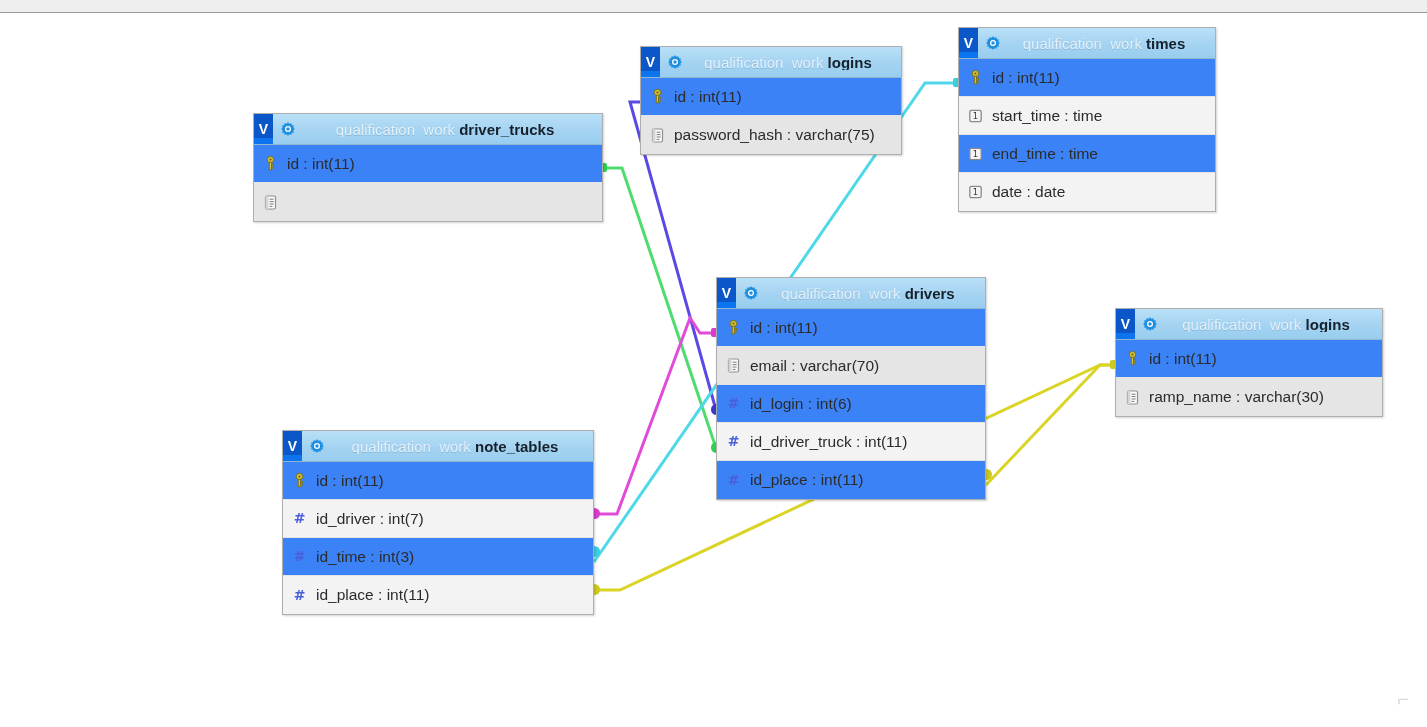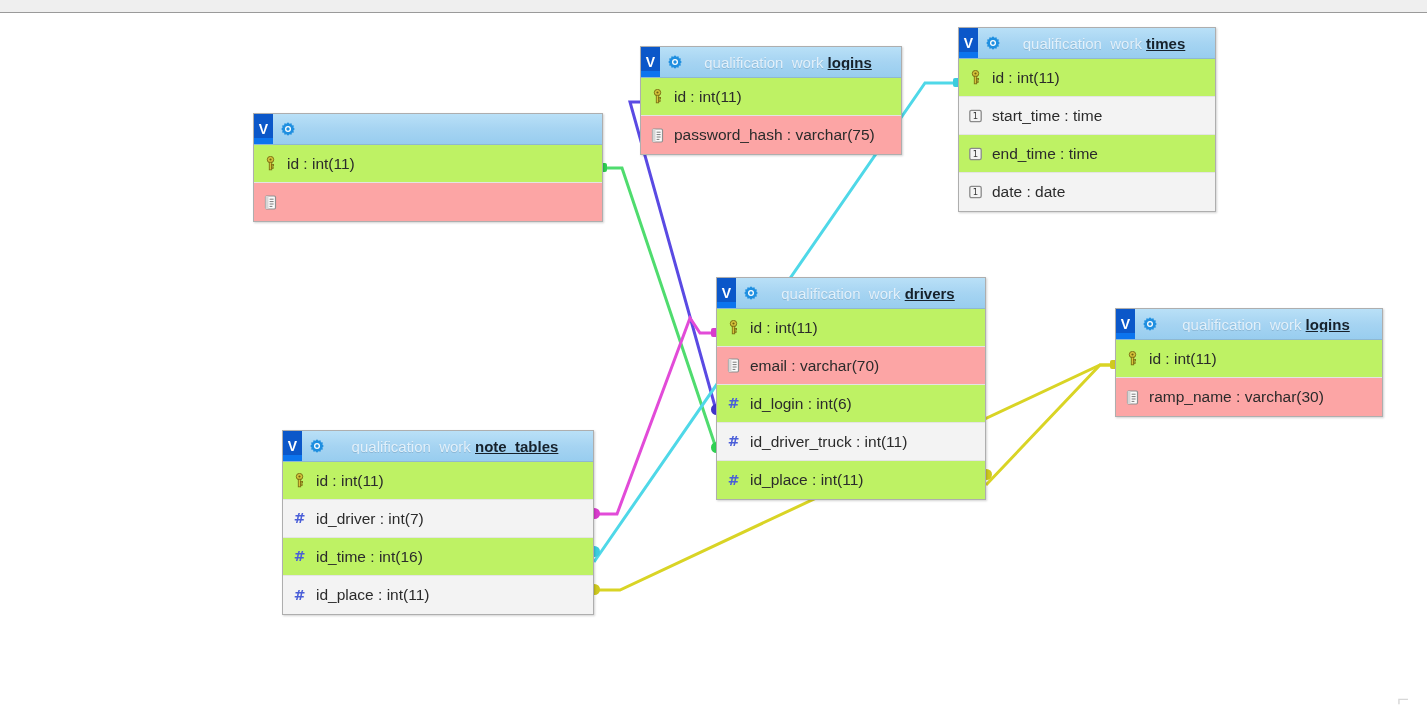--- a/index.html
+++ b/index.html
@@ -78,37 +78,37 @@
   .hdr-text {
     flex: 1 1 auto;
     text-align: center;
     padding-right: 12px;
     white-space: nowrap;
     overflow: hidden;
     font-size: 15px;
     line-height: 1;
   }
   .schema-name { color: #e2f0fa; text-shadow: 0 1px 0 rgba(120,160,190,.55); }
-  .table-name  { color: #16212b; font-weight: bold; text-decoration: underline; }
+  .table-name  { color: #16212b; font-weight: bold; }
 
   .field {
     display: flex;
     align-items: center;
     height: 38px;
     padding-left: 8px;
     box-sizing: border-box;
     border-bottom: 1px solid #e4e4e4;
     white-space: nowrap;
     color: #2b2b2b;
     font-size: 15.5px;
   }
   .field:last-child { border-bottom: none; }
-  .row-white { background: #bef264; }
+  .row-white { background: #3b82f6; }
   .row-gray  { background: #f3f3f3; }
-  .row-pink  { background: #fca5a5; }
+  .row-pink  { background: #e5e5e5; }
   .ficon { flex: 0 0 auto; width: 17px; margin-right: 8px; display:block; }
 
   
   .nub {
     position: absolute;
     width: 9px; height: 9px;
     border-radius: 2px;
   }
   .dot {
     position: absolute;
@@ -160,20 +160,21 @@
 
   <div id="tables-host">
       <div class="tbl" style="left: 253px; top: 113px; width: 350px;">
         <div class="tbl-header">
           <span class="v-badge">V</span>
           <svg class="gear-ico" width="16" height="16" viewBox="0 0 16 16">
             <path fill="#1f8fe0" d="M8 1.2l1.5 1.5 2-.5.4 2 2 .4-.5 2L14.8 8l-1.4 1.4.5 2-2 .4-.4 2-2-.5L8 14.8 6.5 13.3l-2 .5-.4-2-2-.4.5-2L1.2 8l1.4-1.4-.5-2 2-.4.4-2 2 .5z"></path>
             <circle cx="8" cy="8" r="3" fill="#ffffff"></circle>
             <circle cx="8" cy="8" r="1.7" fill="#1f8fe0"></circle>
           </svg>
+          <span class="hdr-text"><span class="schema-name">qualification_work</span> <span class="table-name">driver_trucks</span></span>
         </div>
         <div class="field row-white">
           <svg class="ficon" width="14" height="15" viewBox="0 0 14 15">
             <circle cx="7" cy="3.6" r="3.2" fill="#d8c43a" stroke="#7d6f14" stroke-width="1"></circle>
             <circle cx="7" cy="3.5" r="1.1" fill="#6d6210"></circle>
             <rect x="5.8" y="6.2" width="2.4" height="7.6" fill="#d8c43a" stroke="#7d6f14" stroke-width="0.9"></rect>
             <rect x="8" y="8.4" width="2.1" height="1.5" fill="#d8c43a" stroke="#7d6f14" stroke-width="0.8"></rect>
             <rect x="8" y="11.1" width="1.7" height="1.4" fill="#d8c43a" stroke="#7d6f14" stroke-width="0.8"></rect>
           </svg>
           <span>id : int(11)</span>
@@ -368,21 +369,21 @@
         <div class="field row-gray">
           <svg class="ficon" width="14" height="15" viewBox="0 0 14 15">
             <text x="7" y="12" font-family="DejaVu Sans, sans-serif" font-size="14" font-weight="bold" fill="#4a5ed8" text-anchor="middle">#</text>
           </svg>
           <span>id_driver : int(7)</span>
         </div>
         <div class="field row-white">
           <svg class="ficon" width="14" height="15" viewBox="0 0 14 15">
             <text x="7" y="12" font-family="DejaVu Sans, sans-serif" font-size="14" font-weight="bold" fill="#4a5ed8" text-anchor="middle">#</text>
           </svg>
-          <span>id_time : int(16)</span>
+          <span>id_time : int(3)</span>
         </div>
         <div class="field row-gray">
           <svg class="ficon" width="14" height="15" viewBox="0 0 14 15">
             <text x="7" y="12" font-family="DejaVu Sans, sans-serif" font-size="14" font-weight="bold" fill="#4a5ed8" text-anchor="middle">#</text>
           </svg>
           <span>id_place : int(11)</span>
         </div>
       </div>
     </div>
 

